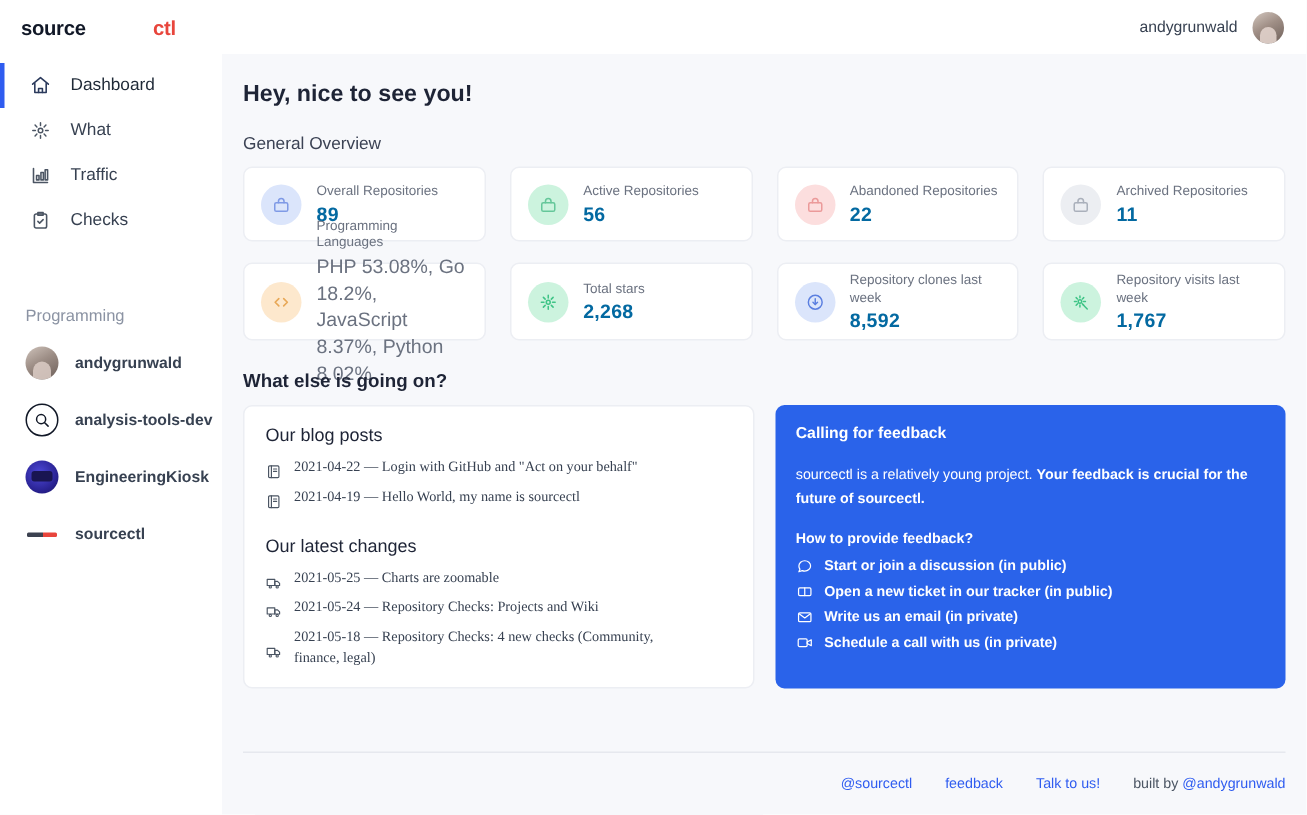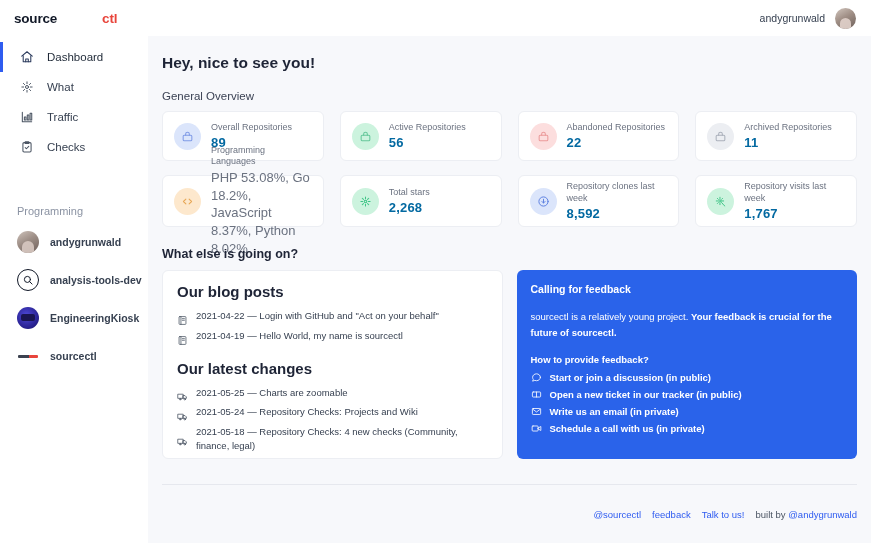--- a/index.html
+++ b/index.html
@@ -116,42 +116,42 @@
   .card-txt { display: flex; flex-direction: column; gap: 2px; min-width: 0; }
   .card-label { font-size: 9px; color: #6b7280; line-height: 1.25; }
   .card-value { font-size: 13px; font-weight: bold; color: #0369a1; letter-spacing: .2px; }
   .card-sub { font-size: 13px; color: #6b7280; line-height: 1.35; }
 
   .lower { display: grid; grid-template-columns: 1fr 1fr; gap: 14px; margin-top: 2px; }
   .panel {
     background: #fff; border: 1px solid #eceef3; border-radius: 6px;
     padding: 12px 14px 14px 14px; height: 189px;
   }
-  .panel h3 { font-size: 15px; font-weight: bold; color: #1e2436; margin-bottom: 9px; }
+  .panel h3 { font-size: 12px; font-weight: normal; color: #1e2436; margin-bottom: 9px; }
   .panel h3.second { margin-top: 17px; }
-  .lrow { display: flex; align-items: flex-end; gap: 8px; margin-bottom: 6px; }
+  .lrow { display: flex; align-items: flex-start; gap: 8px; margin-bottom: 6px; font-family: Liberation Serif, serif; }
   .lrow .gi { width: 11px; height: 11px; flex: 0 0 11px; color: #4b5563; margin-top: 1px; }
   .lrow .gi.mid { align-self: center; margin-top: 0; }
   .lrow .lt { font-size: 9.5px; color: #374151; line-height: 1.45; }
 
   .feedback {
     background: #2a63ea; border-radius: 6px; color: #fff;
     padding: 13px 14px; height: 189px;
   }
   .fb-title { font-size: 10.5px; font-weight: bold; margin-bottom: 14px; }
   .fb-body { font-size: 9.5px; line-height: 1.65; margin-bottom: 14px; }
   .fb-body b { font-weight: bold; }
   .fb-sub { font-size: 9.5px; font-weight: bold; margin-bottom: 7px; }
   .fb-row { display: flex; align-items: center; gap: 8px; margin-bottom: 6px; font-size: 9.5px; font-weight: bold; }
   .fb-row svg { width: 11px; height: 11px; flex: 0 0 11px; }
 
   .footer {
     margin: 14px 14px 0 14px; border-top: 1px solid #e6e8ee;
-    height: 59px; display: flex; align-items: center; justify-content: flex-end;
-    gap: 11px; font-size: 9.5px;
+    height: 42px; display: flex; align-items: center; justify-content: flex-end;
+    gap: 22px; font-size: 9.5px;
   }
   .footer a { color: #2f5cf0; text-decoration: none; }
   .footer .bb { color: #4b5563; }
 </style>
 </head>
 <body>
 
 <div class="app">
 
   <aside class="sidebar">

